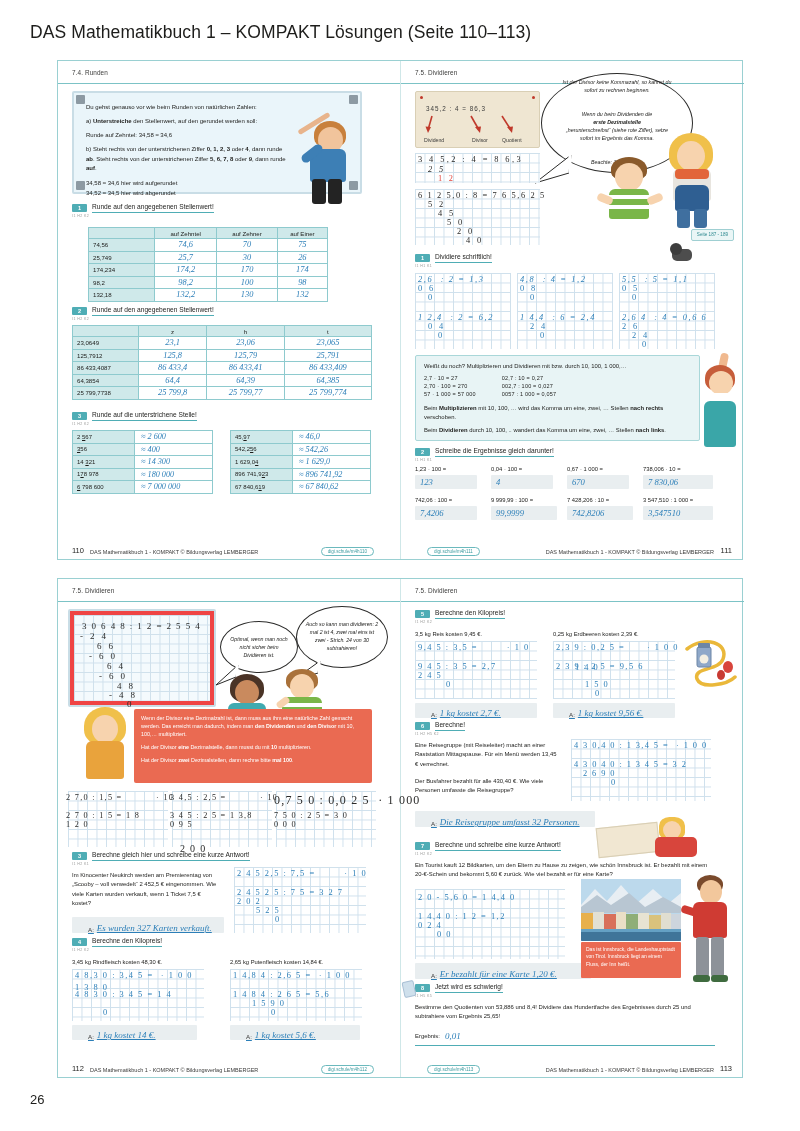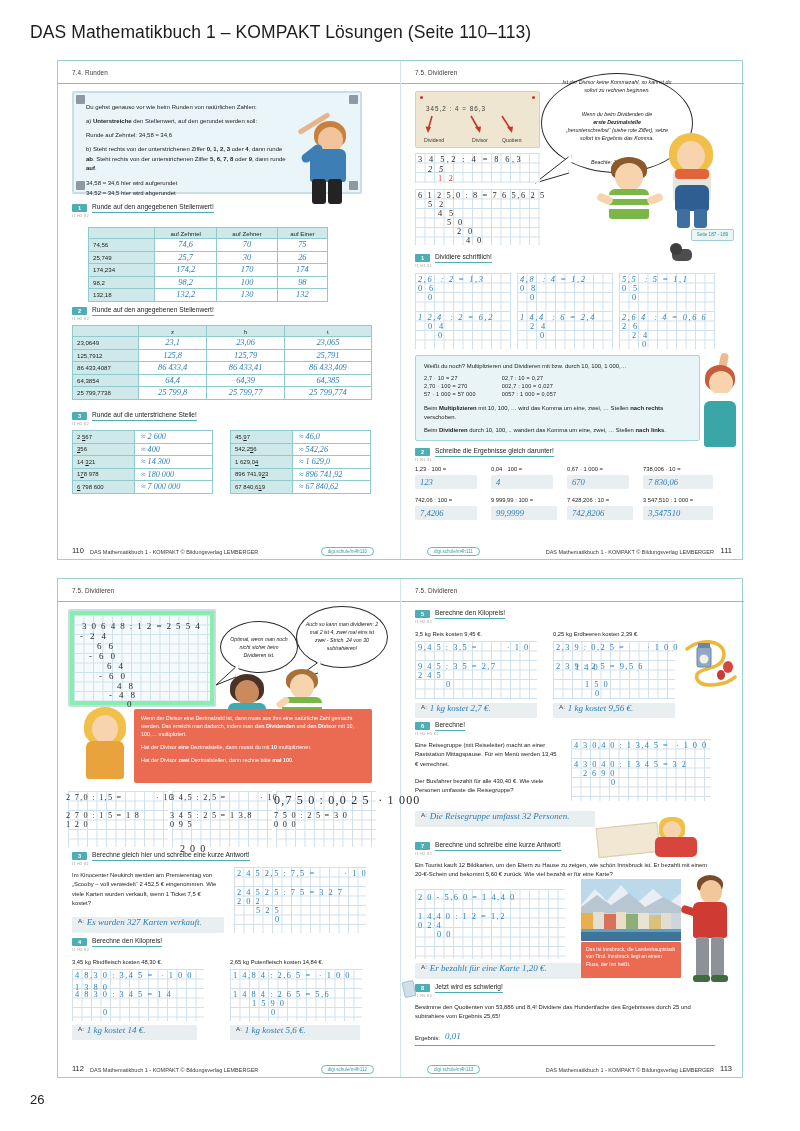--- a/index.html
+++ b/index.html
@@ -119,22 +119,22 @@
     font-size:5.4px; line-height:1.5; padding:5px 7px;
   }
   .redbox b { font-weight:700; }
   .capbox {
     position:absolute; background:#ea6a52; color:#fff; font-size:5px; line-height:1.45;
     padding:4px 5px; border-radius:1px;
   }
   
   .ansstrip {
     position:absolute; background:#e9eef0; color:#2c7fb8; font-style:italic;
-    font-family:"Liberation Serif", serif; font-size:9px; display:flex; align-items:flex-start;
-    padding-left:6px; border-radius:1px;
+    font-family:"Liberation Serif", serif; font-size:9px; display:flex; align-items:flex-end;
+    padding-left:16px; border-radius:1px;text-decoration:underline;
   }
   .ansstrip .aa { color:#3b3b3a; font-style:normal; font-family:"Liberation Sans",sans-serif; font-size:6.2px; margin-right:3px; }
   .calcstrip {
     position:absolute; background:#e9eef0; color:#2c7fb8; font-style:italic;
     font-family:"Liberation Serif", serif; font-size:8.6px; display:flex; align-items:center;
     justify-content:flex-start; padding-left:5px; border-radius:1px;
   }
   .qtext { position:absolute; font-size:5.9px; line-height:1.6; color:#1d1d1b; }
   .smalllbl { position:absolute; font-size:5.8px; color:#1d1d1b; }
   
@@ -511,21 +511,21 @@
 </div>
 </div>
 
 <div class="sheet" id="sheet-bottom">
 <div class="sheet-inner">
 
   <div class="page-half page-left">
     <div class="chapter-head">7.5. Dividieren</div>
     <div class="head-rule"></div>
 
-    <div class="whiteboard" style="left:10px; top:30px; width:148px; height:98px; background:#86efac;">
+    <div class="whiteboard" style="left:10px; top:30px; width:148px; height:98px; background:#ef4444;">
       <div class="grid small" style="left:4px; top:4px; right:4px; bottom:4px; width:auto; height:auto; position:absolute; background-color:#f4fafd;"></div>
       <div class="gtxt dark" style="left:12px; top:10px; letter-spacing:1.4px; font-size:9px;">3 0 6 4 8 : 1 2 = 2 5 5 4</div>
       <div class="gtxt dark" style="left:10px; top:20px; font-size:9px;">- 2 4</div>
       <div class="gtxt dark" style="left:27px; top:30px; font-size:9px;">6 6</div>
       <div class="gtxt dark" style="left:19px; top:40px; font-size:9px;">- 6 0</div>
       <div class="gtxt dark" style="left:37px; top:50px; font-size:9px;">6 4</div>
       <div class="gtxt dark" style="left:29px; top:60px; font-size:9px;">- 6 0</div>
       <div class="gtxt dark" style="left:47px; top:70px; font-size:9px;">4 8</div>
       <div class="gtxt dark" style="left:39px; top:79px; font-size:9px;">- 4 8</div>
       <div class="gtxt dark" style="left:57px; top:88px; font-size:9px;">0</div>
@@ -764,21 +764,21 @@
 
     <div class="ex" style="left:14px; top:404px;">
       <div class="ex-head">
         <div class="ex-num">8</div>
         <div class="ex-title">Jetzt wird es schwierig!</div>
       </div>
       <div class="ex-codes">I1 H5 K5</div>
     </div>
     <div style="position:absolute; left:2px; top:402px; width:12px; height:16px; background:#cfe0ec; border:1px solid #a8bfd4; border-radius:2px; transform:rotate(-12deg);"></div>
     <div class="qtext" style="left:14px; top:424px; width:300px;">Bestimme den Quotienten von 53,886 und 8,4! Dividiere das Hundertfache des Ergebnisses durch 25 und subtrahiere vom Ergebnis 25,65!</div>
-    <div style="position:absolute; left:14px; top:452px; display:flex; align-items:flex-end; gap:5px;">
+    <div style="position:absolute; left:14px; top:452px; display:flex; align-items:center; gap:5px;">
       <span style="font-size:5.9px; color:#1d1d1b;">Ergebnis:</span>
       <span style="font-size:9px; color:#2c7fb8; font-style:italic; font-family:'Liberation Serif', serif;">0,01</span>
     </div>
     <div style="position:absolute; left:14px; top:466px; width:300px; height:1px; background:#4fadb5;"></div>
 
     <div class="digicode" style="left:26px;">digi.schule/m4h113</div>
     <div class="foot-txt" style="right:30px;">DAS Mathematikbuch 1 - KOMPAKT © Bildungsverlag LEMBERGER</div>
     <div class="foot-num" style="right:12px;">113</div>
   </div>
 

